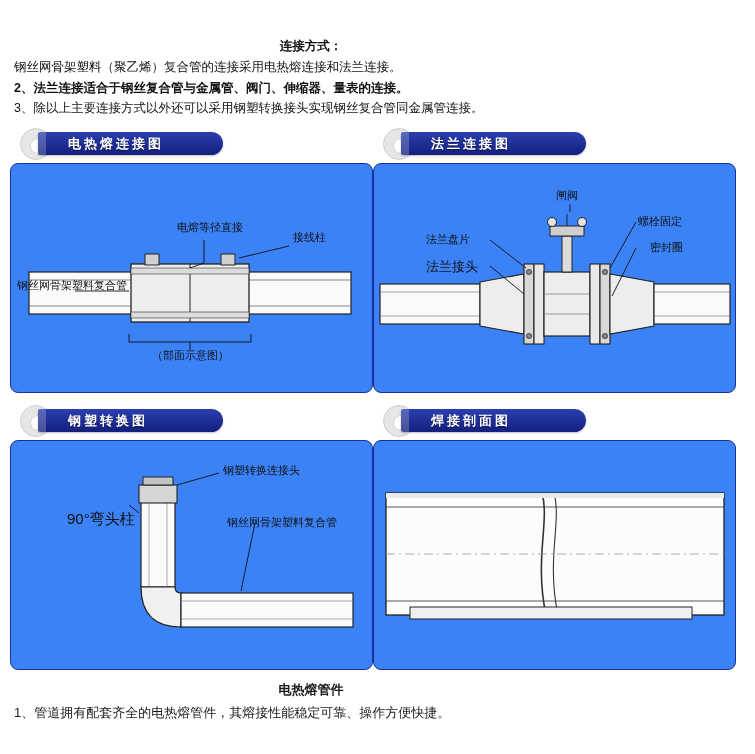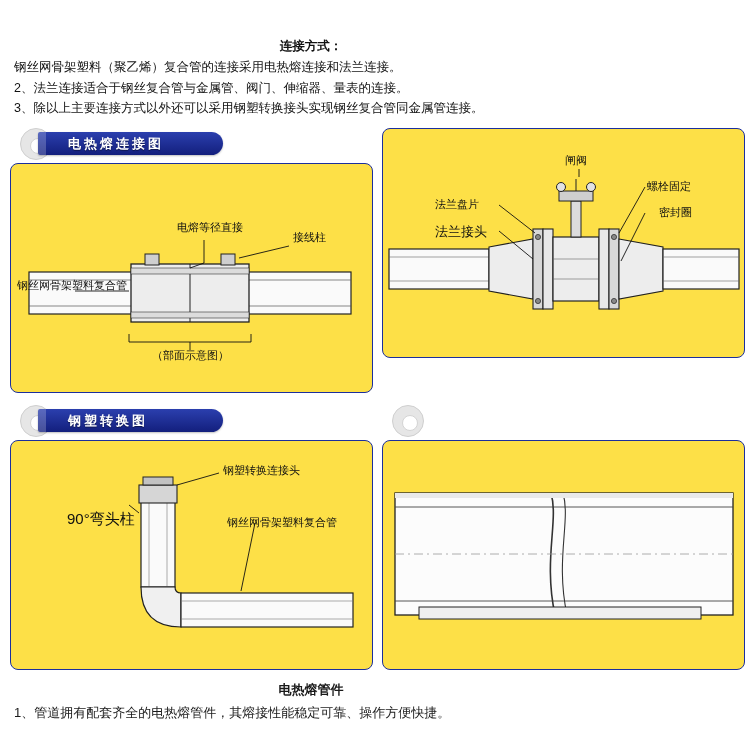--- a/index.html
+++ b/index.html
@@ -31,21 +31,21 @@
   }
   .p-center { }
   .p-just { text-align: justify; text-justify: inter-ideograph; }
 
   
   .panels {
     position: relative;
     margin: 10px 10px 0 10px;
     width: 735px;
   }
-  .panel-row { display: flex; gap: 9px; text-align: right; }
+  .panel-row { display: flex; gap: 0; text-align: right; }
   .panel { position: relative; width: 363px; }
 
   
   .ribbon {
     position: relative;
     height: 32px;
     margin-bottom: 3px;
   }
   .ribbon .circle {
     position: absolute;
@@ -87,21 +87,21 @@
     font-size: 13px;
     font-weight: bold;
     letter-spacing: 3px;
     text-shadow: 0 1px 1px rgba(0,0,0,0.45);
   }
 
   .panel-box {
     border: 1px solid #1b2f9e;
     border-radius: 8px;
     height: 230px;
-    background: #fde047;
+    background: #3b82f6;
     position: relative;
     overflow: hidden;
   }
   .panel-box svg { display: block; }
 
   
   .bottom-text {
     margin-top: 10px;
     padding: 0 14px;
     font-size: 13px;
@@ -115,21 +115,21 @@
   .bottom-text p { margin: 0; text-align: left; }
 </style>
 </head>
 <body>
 
 <div class="page">
 
   <div class="top-text">
     <div class="top-title">连接方式：</div>
     <p class="p-center" style="margin:0;">钢丝网骨架塑料（聚乙烯）复合管的连接采用电热熔连接和法兰连接。</p>
-    <p class="p-center" style="margin:0;">2、法兰连接适合于钢丝复合管与金属管、阀门、伸缩器、量表的连接。</p>
+    <p class="p-center" style="margin:0;font-weight:bold;">2、法兰连接适合于钢丝复合管与金属管、阀门、伸缩器、量表的连接。</p>
     <p class="p-center" style="margin:0;">3、除以上主要连接方式以外还可以采用钢塑转换接头实现钢丝复合管同金属管连接。</p>
   </div>
 
   <div class="panels">
 
     <div class="panel-row">
 
       <div class="panel">
         <div class="ribbon">
           <div class="circle"></div>
@@ -164,20 +164,26 @@
             <line x1="179" y1="178" x2="179" y2="186" stroke="#111" stroke-width="0.9"></line>
           </svg>
           <div style="position:absolute;left:166px;top:56px;font-size:11px;color:#111;white-space:nowrap;">电熔等径直接</div>
           <div style="position:absolute;left:282px;top:66px;font-size:11px;color:#111;white-space:nowrap;">接线柱</div>
           <div style="position:absolute;left:6px;top:114px;font-size:11px;color:#111;white-space:nowrap;">钢丝网骨架塑料复合管</div>
           <div style="position:absolute;left:141px;top:184px;font-size:11px;color:#111;white-space:nowrap;">（部面示意图）</div>
         </div>
       </div>
 
       <div class="panel">
+        <div class="ribbon">
+          <div class="circle"></div>
+          <div class="bar">
+            <span>法兰连接图</span>
+          </div>
+        </div>
         <div class="panel-box">
           <svg width="361" height="228" viewBox="0 0 361 228">
 
             <rect x="6" y="120" width="100" height="40" fill="#fafafa" stroke="#222" stroke-width="1.2"></rect>
             <line x1="6" y1="128" x2="106" y2="128" stroke="#666" stroke-width="0.6"></line>
             <line x1="6" y1="152" x2="106" y2="152" stroke="#666" stroke-width="0.6"></line>
 
             <polygon points="106,118 150,110 150,170 106,162" fill="#ededed" stroke="#222" stroke-width="1.1"></polygon>
 
             <rect x="150" y="100" width="10" height="80" fill="#d8d8d8" stroke="#222" stroke-width="1.1"></rect>
@@ -252,20 +258,23 @@
           </svg>
           <div style="position:absolute;left:212px;top:22px;font-size:11px;color:#111;white-space:nowrap;">钢塑转换连接头</div>
           <div style="position:absolute;left:56px;top:69px;font-size:15px;color:#111;white-space:nowrap;">90°弯头柱</div>
           <div style="position:absolute;left:216px;top:74px;font-size:11px;color:#111;white-space:nowrap;">钢丝网骨架塑料复合管</div>
         </div>
       </div>
 
       <div class="panel">
         <div class="ribbon">
           <div class="circle"></div>
+          <div class="bar">
+            <span>焊接剖面图</span>
+          </div>
         </div>
         <div class="panel-box">
           <svg width="361" height="228" viewBox="0 0 361 228">
 
             <rect x="12" y="52" width="338" height="122" fill="#fcfcfc" stroke="#222" stroke-width="1.3"></rect>
 
             <line x1="12" y1="66" x2="350" y2="66" stroke="#444" stroke-width="0.9"></line>
             <line x1="12" y1="160" x2="350" y2="160" stroke="#444" stroke-width="0.9"></line>
 
             <path d="M168,52 C176,80 160,118 172,174" stroke="#333" stroke-width="1.6" fill="none"></path>

